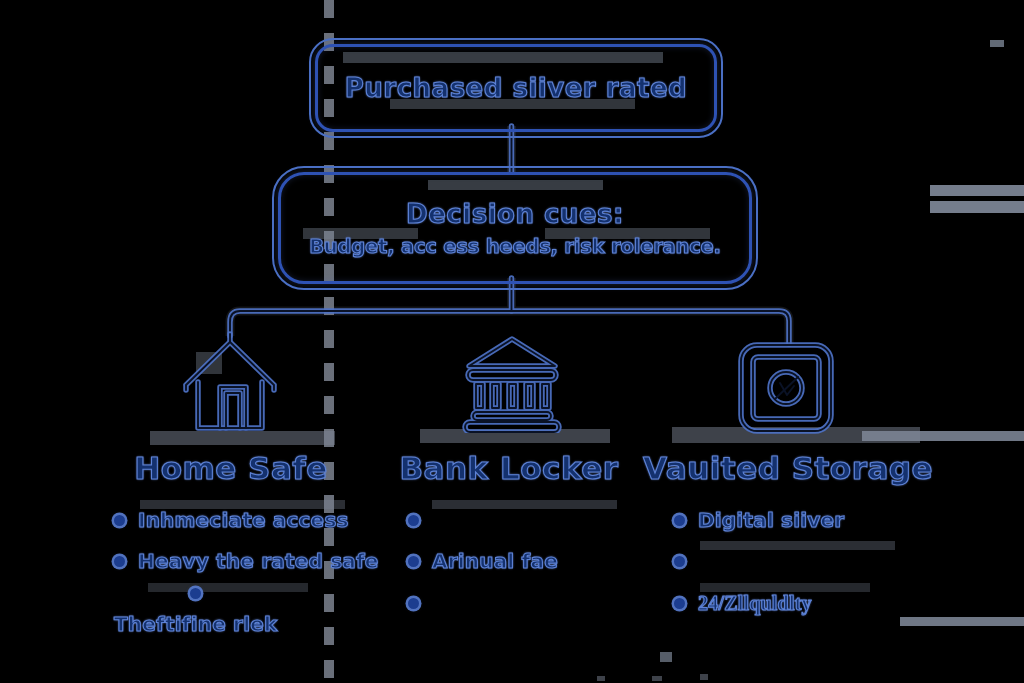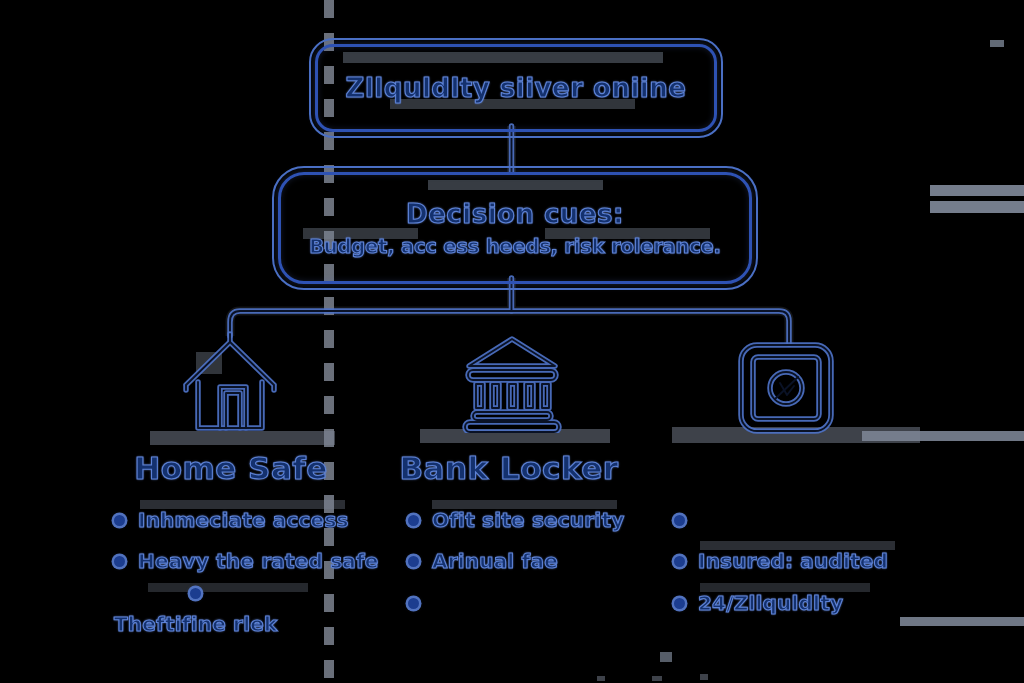--- a/index.html
+++ b/index.html
@@ -87,21 +87,21 @@
       <path d="M230 336 V322 Q230 311 240 311 H779 Q789 311 789 321 V344"></path>
     </g>
     <g class="core">
       <path d="M511.5 126 V172"></path>
       <path d="M511.5 278 V311"></path>
       <path d="M230 336 V322 Q230 311 240 311 H779 Q789 311 789 321 V344"></path>
     </g>
   </svg>
 
   <div class="box title-box">
-    <div class="blue-text t">Zllquldlty siiver oniine</div>
+    <div class="blue-text t">Purchased siiver rated</div>
   </div>
 
   <div class="box decision-box">
     <div class="blue-text h">Decision cues:</div>
     <div class="blue-text s">Budget, acc ess heeds, risk rolerance.</div>
   </div>
 
   <svg class="icon" style="left:178px;top:331px;" width="104" height="104" viewBox="0 0 104 104">
     <g class="glow">
       <path d="M52 3 V11"></path>
@@ -154,51 +154,51 @@
       <rect x="5" y="6" width="90" height="86" rx="16"></rect>
       <rect x="17" y="18" width="66" height="62" rx="5"></rect>
       <circle cx="50" cy="49" r="16"></circle>
       <path d="M39 60 L62 38"></path>
       <path d="M44 44 L51 56 L58 47"></path>
     </g>
   </svg>
 
   <div class="blue-text branch-label" style="left:231px;">Home Safe</div>
   <div class="blue-text branch-label" style="left:509px;text-align:center;">Bank Locker</div>
+  <div class="blue-text branch-label" style="left:788px;">Vauited Storage</div>
 
   <div class="bullet-line" style="left:114px;top:505px;">
     <span class="dot"></span>
     <span class="blue-text txt">Inhmeciate access</span>
   </div>
   <div class="bullet-line" style="left:114px;top:546px;">
     <span class="dot"></span>
     <span class="blue-text txt">Heavy the rated safe</span>
   </div>
   <div class="bullet-line" style="left:114px;top:588px;flex-direction:column;">
     <span class="dot"></span>
     <span class="blue-text txt">Theftifine rlek</span>
   </div>
 
   <div class="bullet-line" style="left:408px;top:505px;">
     <span class="dot"></span>
-    <span class="blue-text txt">Ofit site security</span>
   </div>
   <div class="bullet-line" style="left:408px;top:546px;justify-content:space-between;">
     <span class="dot"></span>
     <span class="blue-text txt">Arinual fae</span>
   </div>
   <div class="bullet-line" style="left:408px;top:588px;">
     <span class="dot"></span>
   </div>
 
   <div class="bullet-line" style="left:674px;top:505px;">
     <span class="dot"></span>
+    <span class="blue-text txt">Digital siiver</span>
   </div>
   <div class="bullet-line" style="left:674px;top:546px;">
     <span class="dot"></span>
-    <span class="blue-text txt">Insured: audited</span>
-  </div>
-  <div class="bullet-line" style="left:674px;top:588px;">
+  </div>
+  <div class="bullet-line" style="left:674px;top:588px;font-family:Liberation Serif, serif;">
     <span class="dot"></span>
     <span class="blue-text txt">24/Zllquldlty</span>
   </div>
 
 </div>
 
 </body></html>

